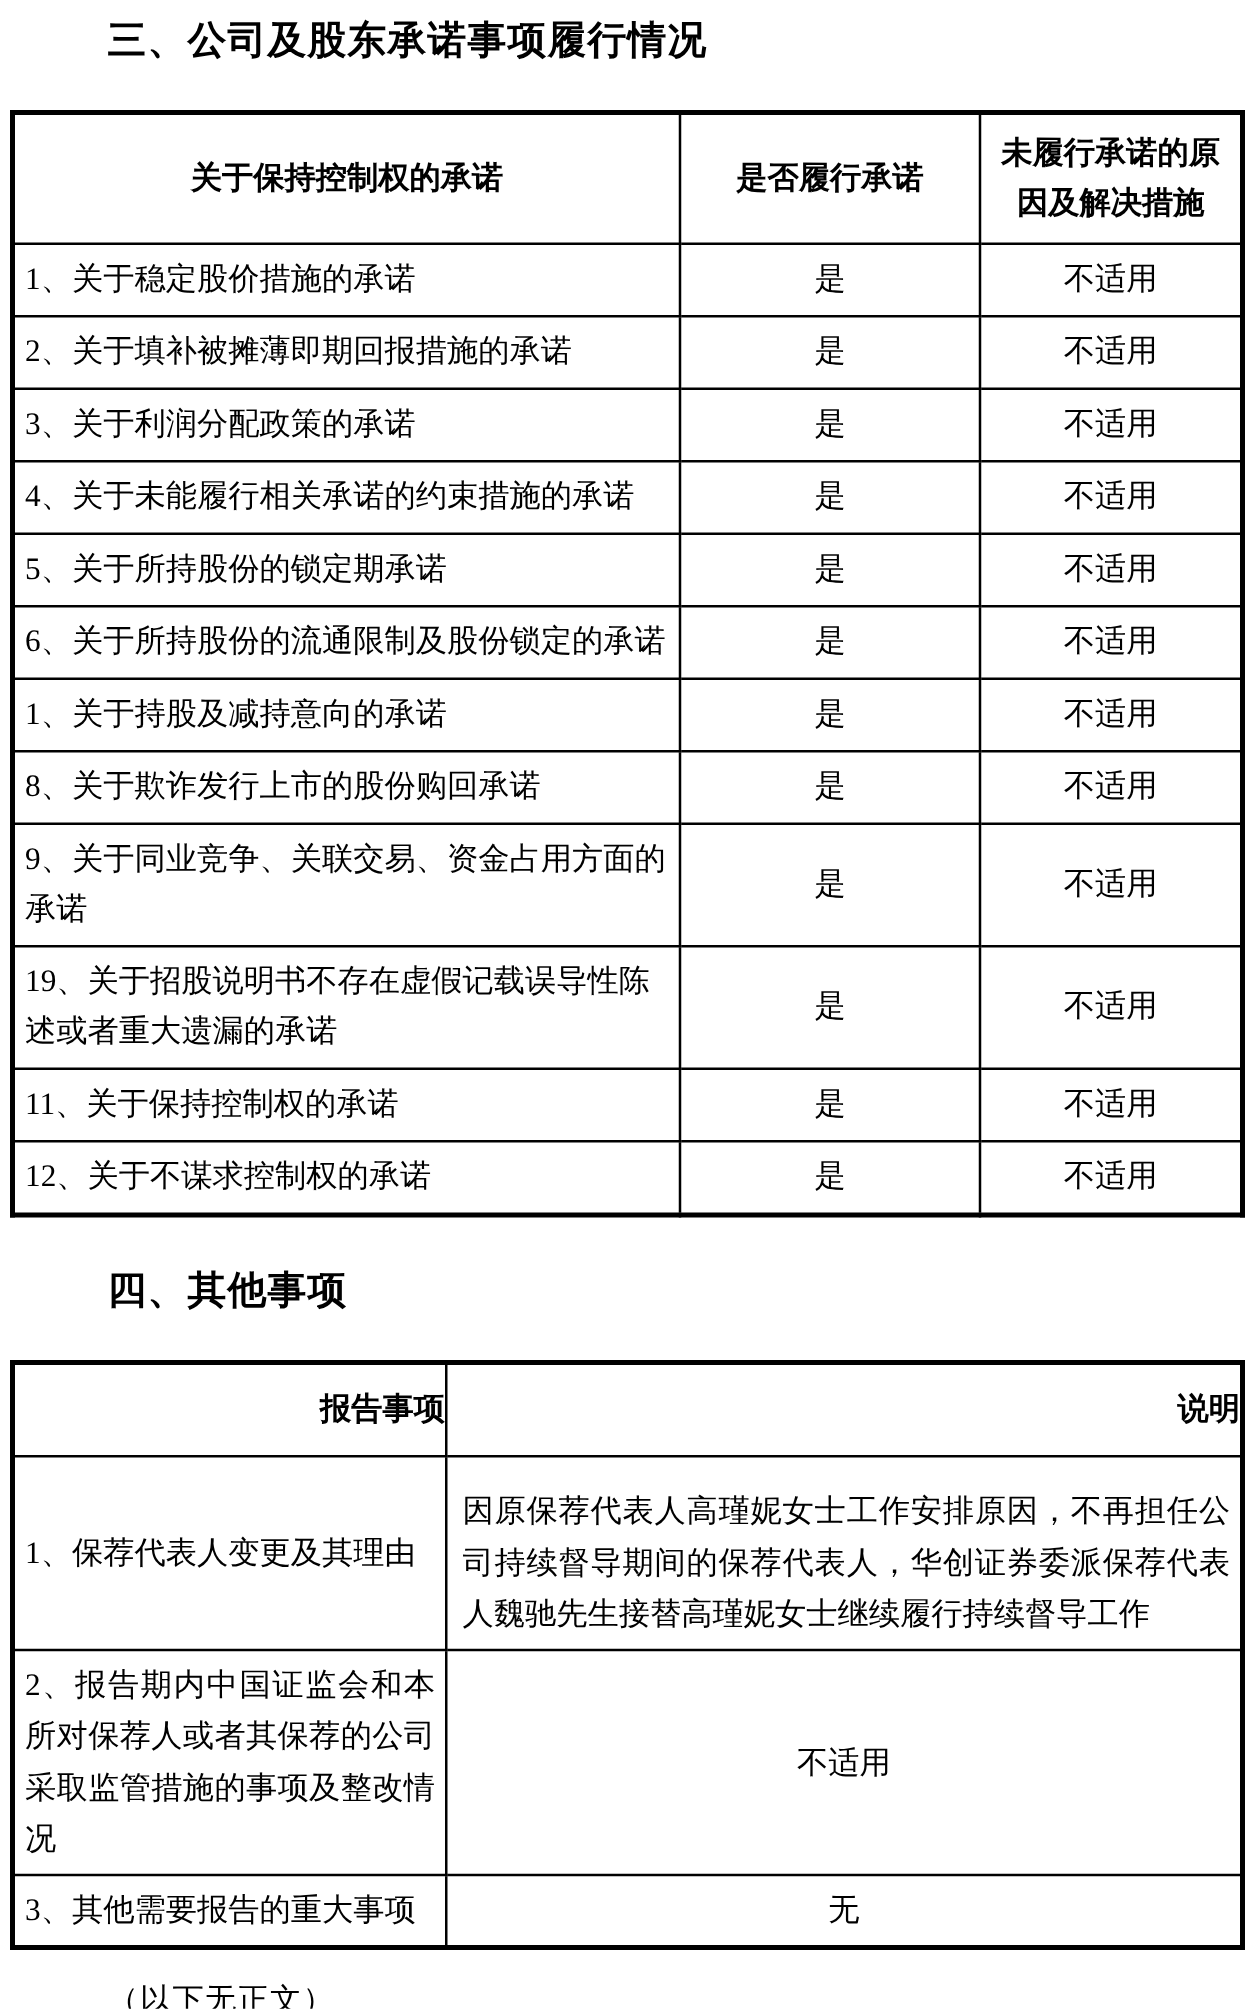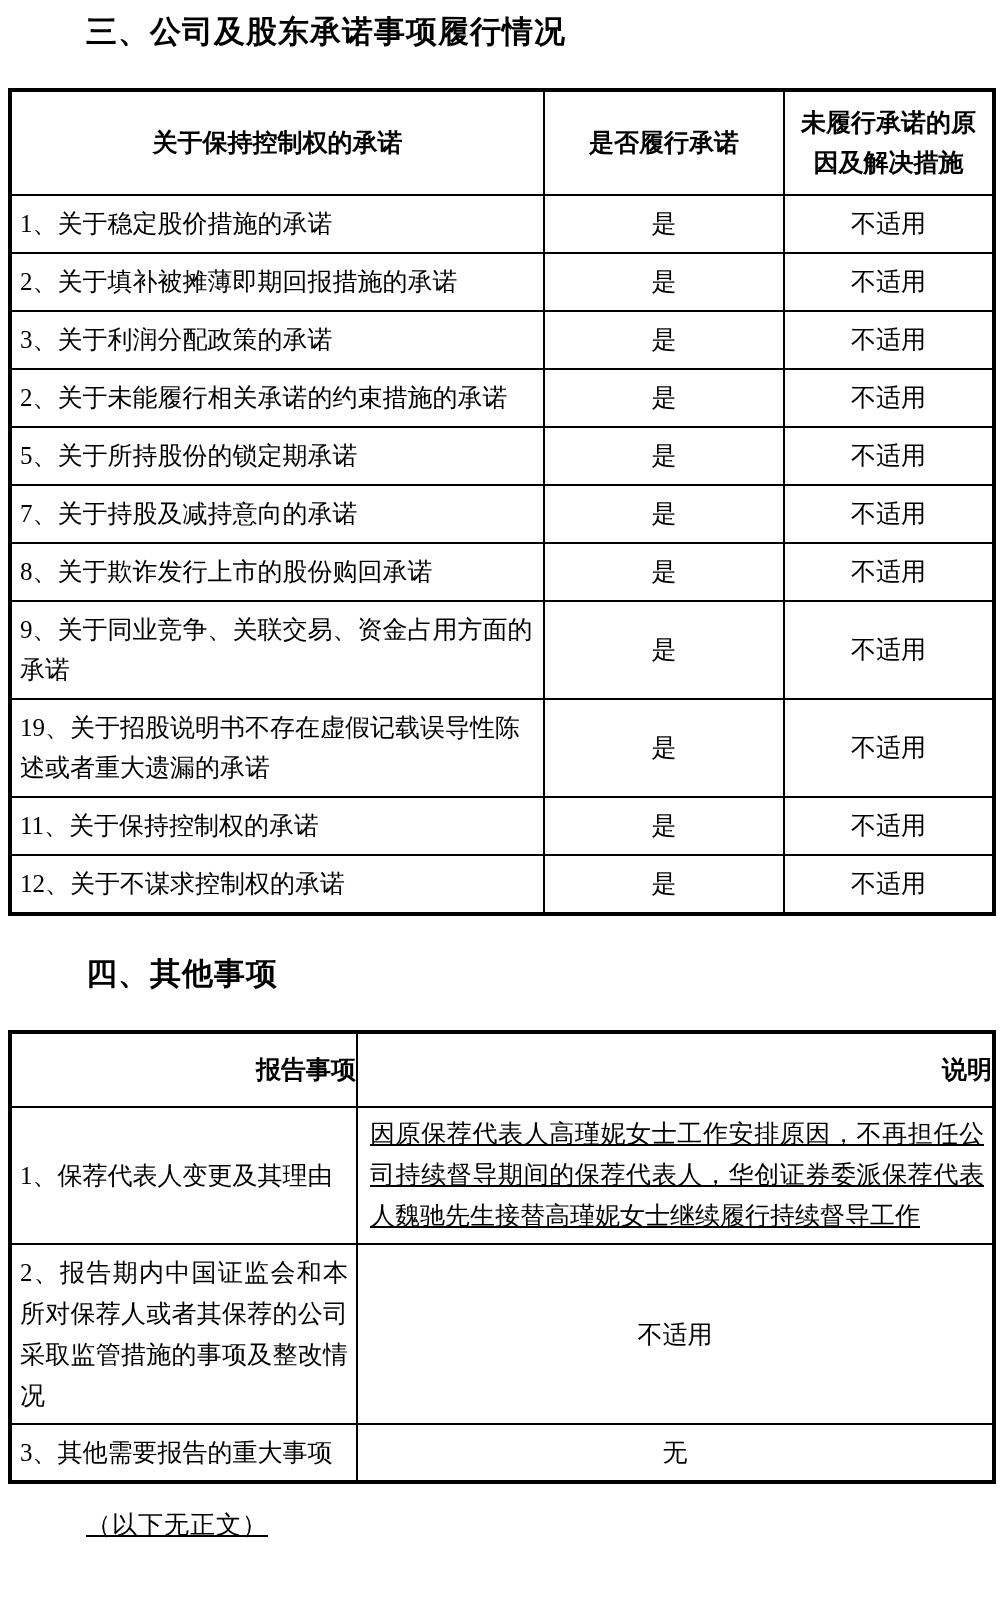--- a/index.html
+++ b/index.html
@@ -68,22 +68,21 @@
   }
   .t2 td {
     line-height: 41px;
     padding: 7px 8px;
   }
   .t2 td.item {
     text-align: justify;
   }
   .t2 td.desc-left {
     text-align: justify;
-    padding: 5px 8px 7px 12px;
-    text-decoration: underline;
+    padding: 23px 8px 7px 12px;
   }
   .t2 td.desc-center {
     text-align: center;
   }
   .footer-note {
     font-size: 25px;
     line-height: 30px;
     margin: 26px 0 0 78px;
     letter-spacing: 1px;
     text-decoration: underline;
@@ -119,31 +118,36 @@
           <td class="item">2、关于填补被摊薄即期回报措施的承诺</td>
           <td>是</td>
           <td>不适用</td>
         </tr>
         <tr>
           <td class="item">3、关于利润分配政策的承诺</td>
           <td>是</td>
           <td>不适用</td>
         </tr>
         <tr>
-          <td class="item">2、关于未能履行相关承诺的约束措施的承诺</td>
+          <td class="item">4、关于未能履行相关承诺的约束措施的承诺</td>
           <td>是</td>
           <td>不适用</td>
         </tr>
         <tr>
           <td class="item">5、关于所持股份的锁定期承诺</td>
           <td>是</td>
           <td>不适用</td>
         </tr>
         <tr>
-          <td class="item">7、关于持股及减持意向的承诺</td>
+          <td class="item">6、关于所持股份的流通限制及股份锁定的承诺</td>
+          <td>是</td>
+          <td>不适用</td>
+        </tr>
+        <tr>
+          <td class="item">1、关于持股及减持意向的承诺</td>
           <td>是</td>
           <td>不适用</td>
         </tr>
         <tr>
           <td class="item">8、关于欺诈发行上市的股份购回承诺</td>
           <td>是</td>
           <td>不适用</td>
         </tr>
         <tr>
           <td class="item">9、关于同业竞争、关联交易、资金占用方面的承诺</td>

